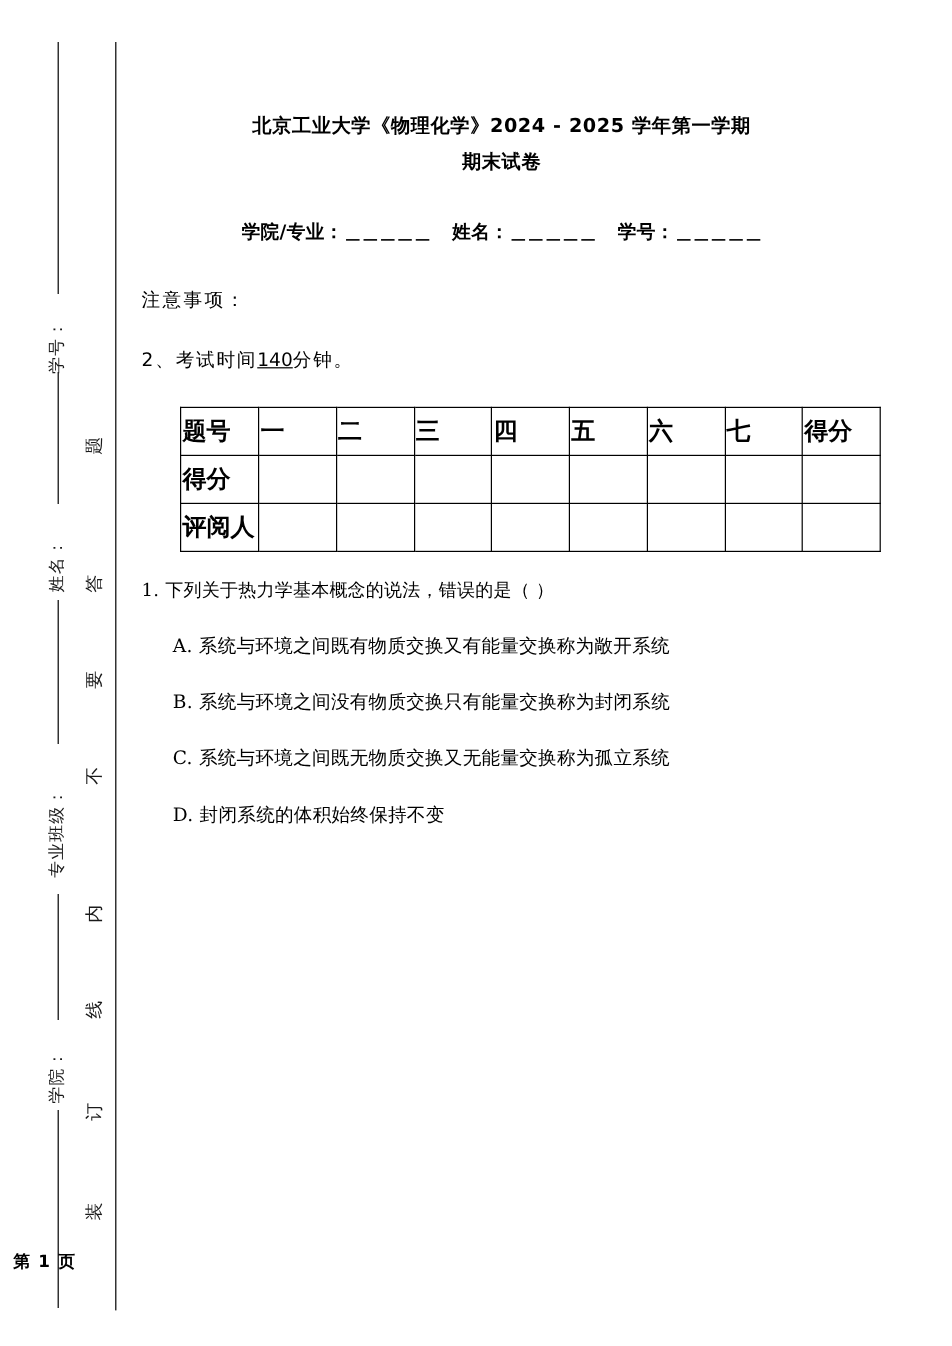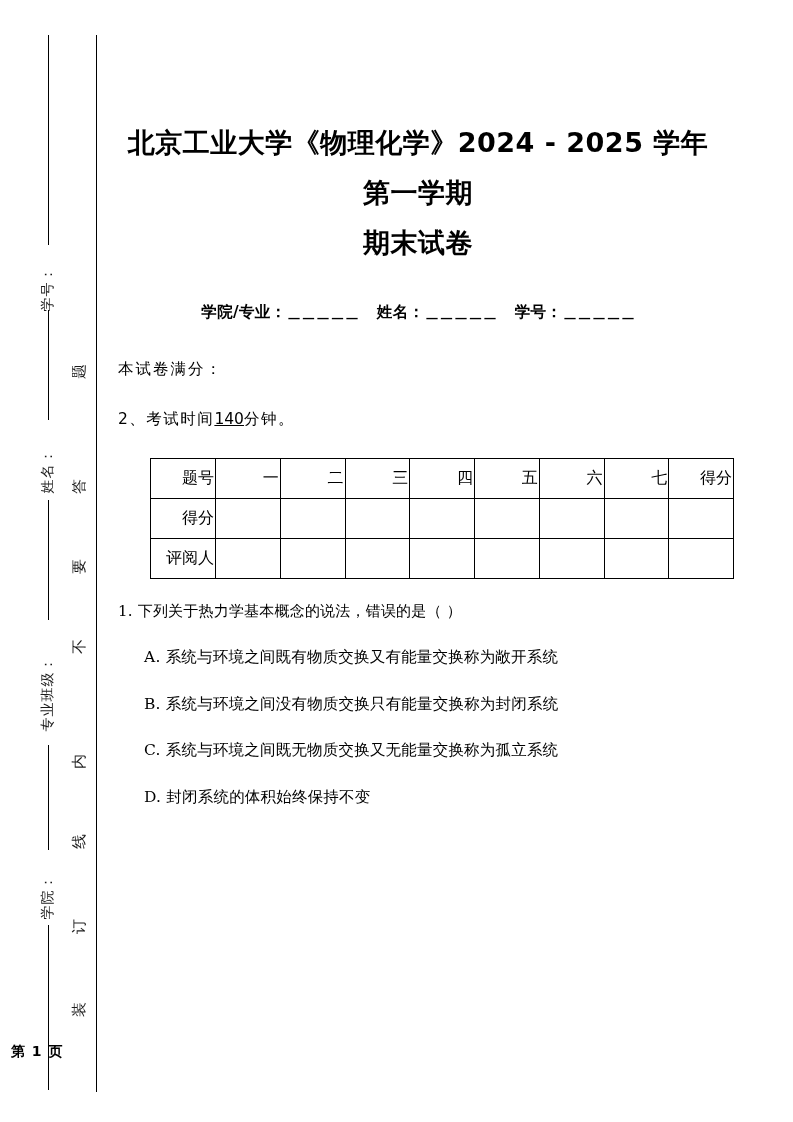--- a/index.html
+++ b/index.html
@@ -54,22 +54,22 @@
   
   #content {
     position: absolute;
     left: 118px;
     top: 0;
     width: 600px;
   }
 
   #doc-title {
     margin: 0;
-    padding-top: 118px;
-    font-size: 27px;
+    padding-top: 90px;
+    font-size: 16px;
     font-weight: bold;
     line-height: 1.85;
     text-align: center;
     letter-spacing: 0.5px;
   }
   #doc-title .t-line2 { display: block; }
 
   #info-line {
     margin-top: 34px;
     text-align: center;
@@ -102,24 +102,24 @@
   #score-table {
     margin-top: 28px;
     margin-left: 32px;
     border-collapse: collapse;
     width: 556px;
     table-layout: fixed;
   }
   #score-table td {
     border: 1px solid #000000;
     height: 37px;
-    text-align: right;
+    text-align: left;
     vertical-align: middle;
-    font-size: 16px;
-    font-weight: normal;
+    font-size: 20px;
+    font-weight: bold;
   }
   #score-table td.rowhead { width: 62px; }
   #score-table td.cell { width: 61.75px; }
 
   
   #section-head {
     margin-top: 24px;
     font-size: 15.5px;
     line-height: 2.15;
     text-align: justify;
@@ -184,21 +184,21 @@
 
   <h1 id="doc-title">
     <span>北京工业大学《物理化学》2024 - 2025 学年第一学期</span>
     <span class="t-line2">期末试卷</span>
   </h1>
 
   <div id="info-line">
     <span>学院/专业：</span><span class="blank">＿＿＿＿＿</span><span class="gap"></span><span>姓名：</span><span class="blank">＿＿＿＿＿</span><span class="gap"></span><span>学号：</span><span class="blank">＿＿＿＿＿</span>
   </div>
 
-  <div class="note-head">本试卷满分：</div>
+  <div class="note-head">注意事项：</div>
 
 
   <div class="note-item">
     <span>2、考试时间</span><span class="ul">140</span><span>分钟。</span>
   </div>
 
   <table id="score-table">
     <tbody>
       <tr>
         <td class="rowhead">题号</td>

